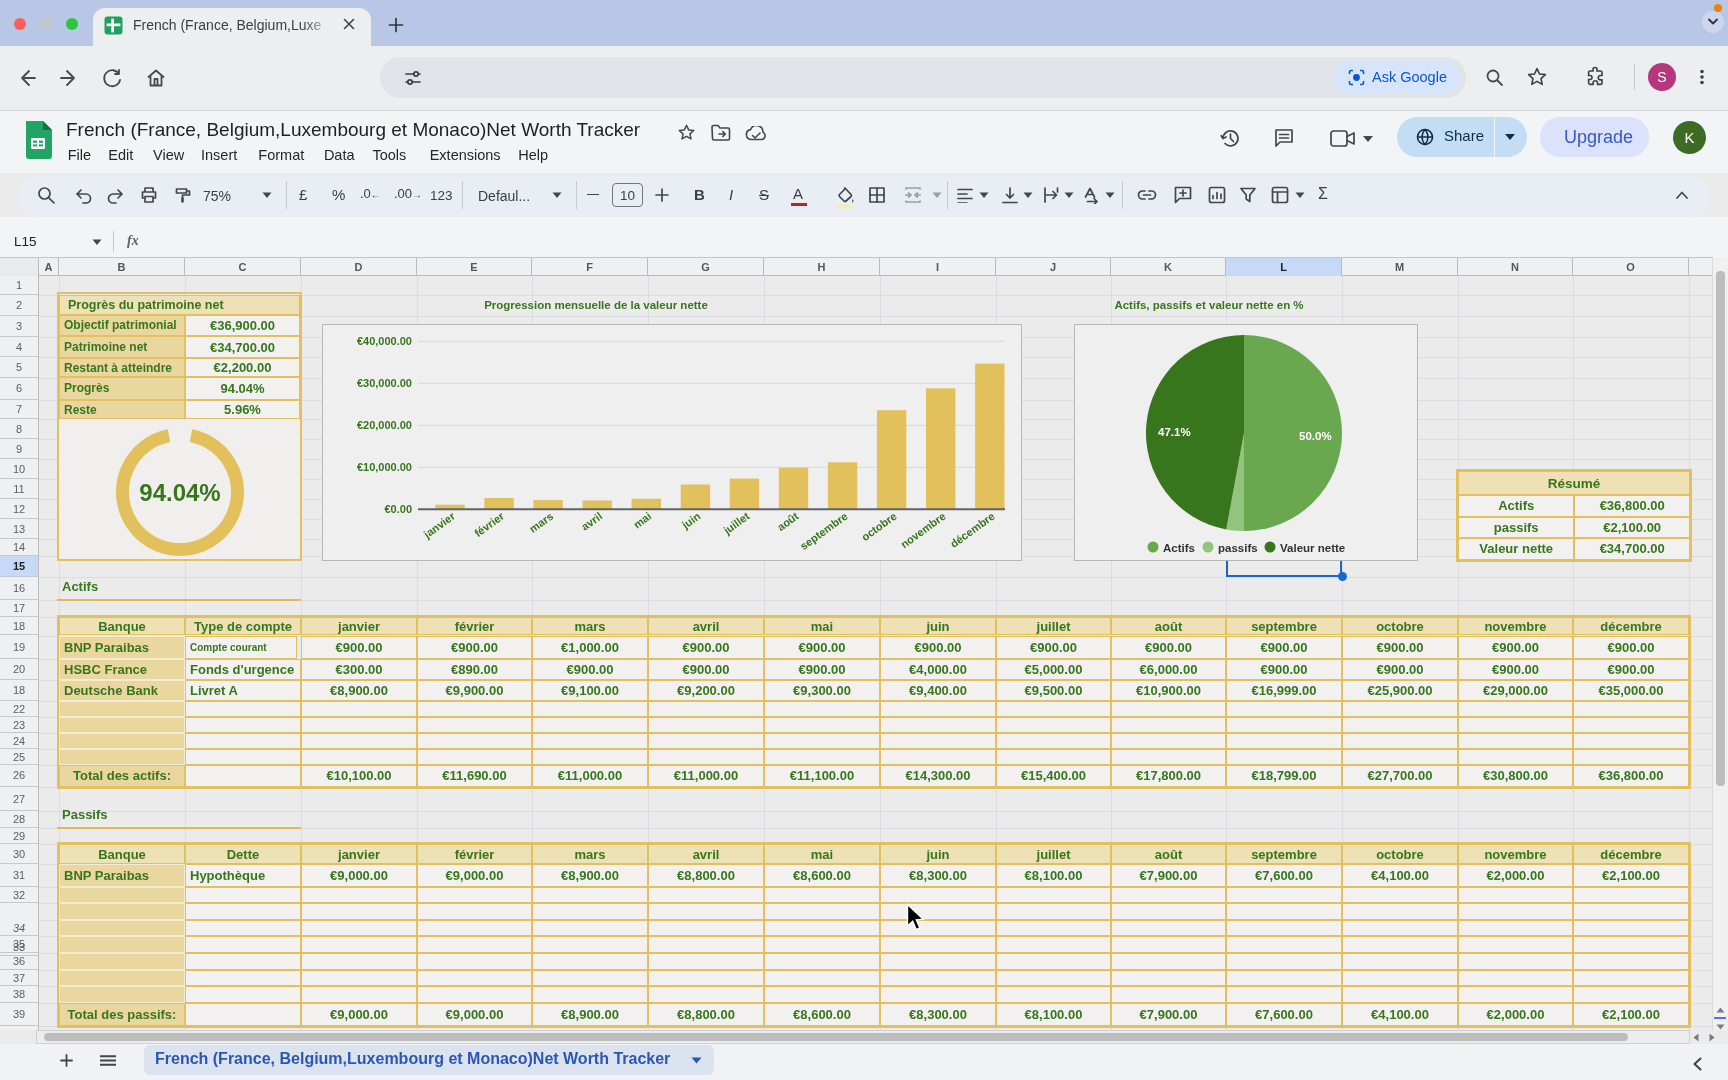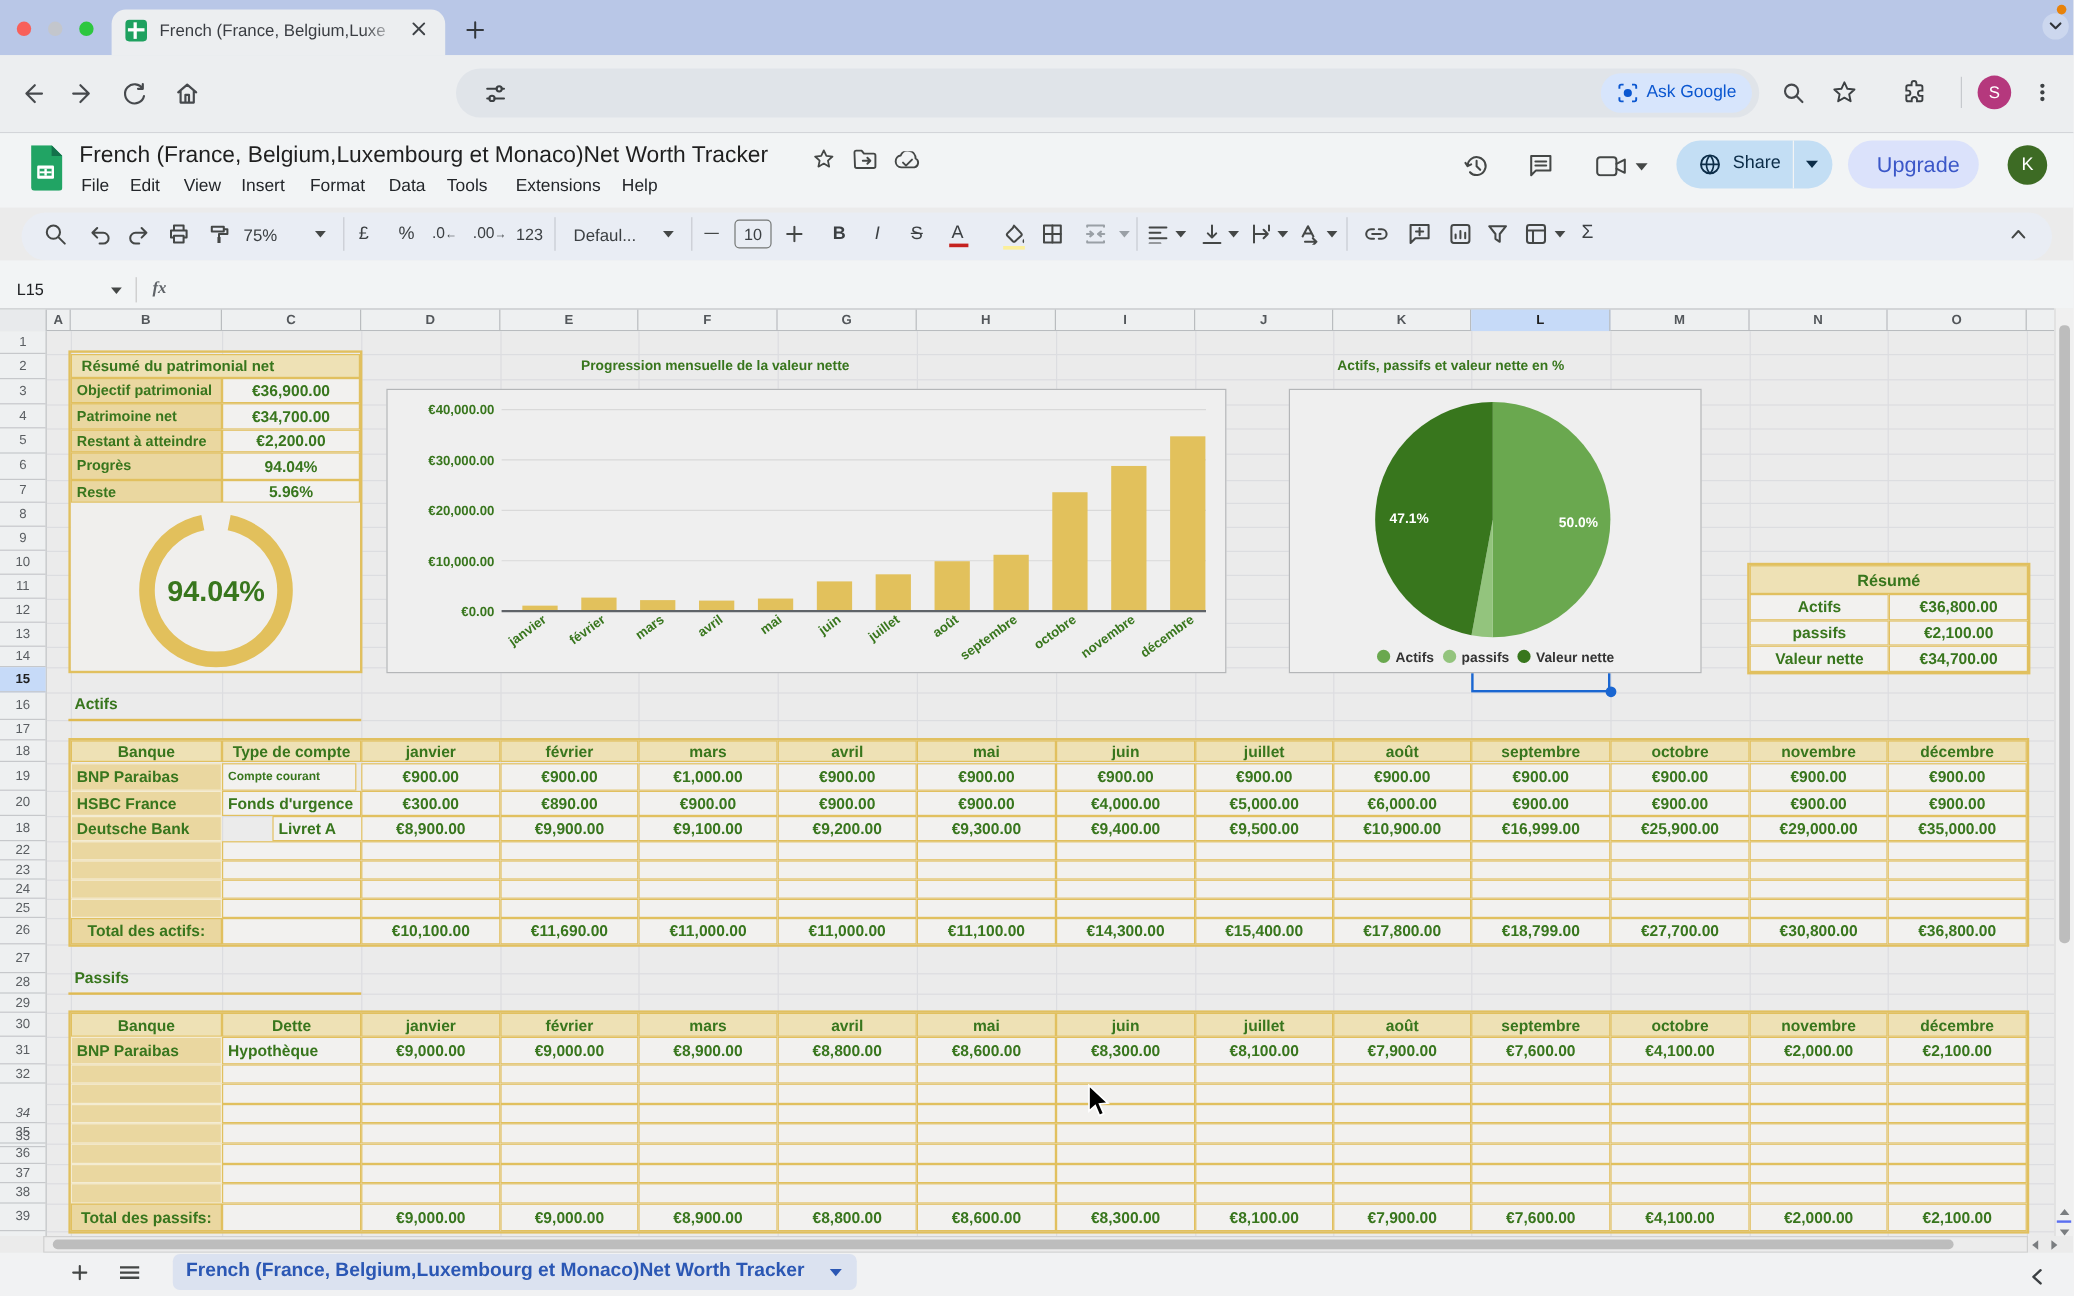--- a/index.html
+++ b/index.html
@@ -404,21 +404,21 @@
 <div style="position:absolute;left:0;top:643.9px;width:1673px;height:1px;background:#dcdde0;"></div>
 <div style="position:absolute;left:0;top:660.4px;width:1673px;height:1px;background:#dcdde0;"></div>
 <div style="position:absolute;left:0;top:677.0px;width:1673px;height:1px;background:#dcdde0;"></div>
 <div style="position:absolute;left:0;top:693.6px;width:1673px;height:1px;background:#dcdde0;"></div>
 <div style="position:absolute;left:0;top:710.1px;width:1673px;height:1px;background:#dcdde0;"></div>
 <div style="position:absolute;left:0;top:726.7px;width:1673px;height:1px;background:#dcdde0;"></div>
 <div style="position:absolute;left:0;top:749.6px;width:1673px;height:1px;background:#dcdde0;"></div>
 </div>
   <div id="content">
 <div class="gt" style="left:57px;top:292.2px;width:245px;height:269px;z-index:3;"></div>
-<div class="cell" style="left:59.0px;top:294.6px;width:241.0px;height:20.7px;background:#eee1b5;border:1px solid #e1c05f;text-align:left;padding-left:8px;line-height:19.7px;font-size:12.5px;z-index:2;">Résumé du patrimonial net</div>
+<div class="cell" style="left:59.0px;top:294.6px;width:241.0px;height:20.7px;background:#eee1b5;border:1px solid #e1c05f;text-align:left;padding-left:8px;line-height:19.7px;font-size:12.5px;z-index:2;">Progrès du patrimoine net</div>
 <div class="cell" style="left:59.0px;top:315.3px;width:126.0px;height:20.6px;background:#ead7a0;border:1px solid #e1c05f;text-align:left;padding-left:4px;line-height:19.6px;font-size:12px;z-index:2;">Objectif patrimonial</div>
 <div class="cell" style="left:185.0px;top:315.3px;width:115.0px;height:20.6px;background:#f2f1ef;border:1px solid #e1c05f;text-align:center;line-height:19.6px;font-size:13px;z-index:2;">€36,900.00</div>
 <div class="cell" style="left:59.0px;top:335.9px;width:126.0px;height:22.2px;background:#ead7a0;border:1px solid #e1c05f;text-align:left;padding-left:4px;line-height:21.2px;font-size:12px;z-index:2;">Patrimoine net</div>
 <div class="cell" style="left:185.0px;top:335.9px;width:115.0px;height:22.2px;background:#f2f1ef;border:1px solid #e1c05f;text-align:center;line-height:21.2px;font-size:13px;z-index:2;">€34,700.00</div>
 <div class="cell" style="left:59.0px;top:358.1px;width:126.0px;height:19.1px;background:#ead7a0;border:1px solid #e1c05f;text-align:left;padding-left:4px;line-height:18.1px;font-size:12px;z-index:2;">Restant à atteindre</div>
 <div class="cell" style="left:185.0px;top:358.1px;width:115.0px;height:19.1px;background:#f2f1ef;border:1px solid #e1c05f;text-align:center;line-height:18.1px;font-size:13px;z-index:2;">€2,200.00</div>
 <div class="cell" style="left:59.0px;top:377.2px;width:126.0px;height:22.7px;background:#ead7a0;border:1px solid #e1c05f;text-align:left;padding-left:4px;line-height:21.7px;font-size:12px;z-index:2;">Progrès</div>
 <div class="cell" style="left:185.0px;top:377.2px;width:115.0px;height:22.7px;background:#f2f1ef;border:1px solid #e1c05f;text-align:center;line-height:21.7px;font-size:13px;z-index:2;">94.04%</div>
 <div class="cell" style="left:59.0px;top:399.9px;width:126.0px;height:19.5px;background:#ead7a0;border:1px solid #e1c05f;text-align:left;padding-left:4px;line-height:18.5px;font-size:12px;z-index:2;">Reste</div>
 <div class="cell" style="left:185.0px;top:399.9px;width:115.0px;height:19.5px;background:#f2f1ef;border:1px solid #e1c05f;text-align:center;line-height:18.5px;font-size:13px;z-index:2;">5.96%</div>
@@ -529,21 +529,21 @@
 <div class="cell" style="left:648.0px;top:658.5px;width:116.0px;height:21.5px;background:#f2f1ef;border:1px solid #e1c05f;text-align:center;line-height:20.5px;font-size:13px;z-index:2;">€900.00</div>
 <div class="cell" style="left:764.0px;top:658.5px;width:116.0px;height:21.5px;background:#f2f1ef;border:1px solid #e1c05f;text-align:center;line-height:20.5px;font-size:13px;z-index:2;">€900.00</div>
 <div class="cell" style="left:880.0px;top:658.5px;width:116.0px;height:21.5px;background:#f2f1ef;border:1px solid #e1c05f;text-align:center;line-height:20.5px;font-size:13px;z-index:2;">€4,000.00</div>
 <div class="cell" style="left:996.0px;top:658.5px;width:115.0px;height:21.5px;background:#f2f1ef;border:1px solid #e1c05f;text-align:center;line-height:20.5px;font-size:13px;z-index:2;">€5,000.00</div>
 <div class="cell" style="left:1111.0px;top:658.5px;width:115.0px;height:21.5px;background:#f2f1ef;border:1px solid #e1c05f;text-align:center;line-height:20.5px;font-size:13px;z-index:2;">€6,000.00</div>
 <div class="cell" style="left:1226.0px;top:658.5px;width:116.0px;height:21.5px;background:#f2f1ef;border:1px solid #e1c05f;text-align:center;line-height:20.5px;font-size:13px;z-index:2;">€900.00</div>
 <div class="cell" style="left:1342.0px;top:658.5px;width:116.0px;height:21.5px;background:#f2f1ef;border:1px solid #e1c05f;text-align:center;line-height:20.5px;font-size:13px;z-index:2;">€900.00</div>
 <div class="cell" style="left:1458.0px;top:658.5px;width:115.0px;height:21.5px;background:#f2f1ef;border:1px solid #e1c05f;text-align:center;line-height:20.5px;font-size:13px;z-index:2;">€900.00</div>
 <div class="cell" style="left:1573.0px;top:658.5px;width:116.0px;height:21.5px;background:#f2f1ef;border:1px solid #e1c05f;text-align:center;line-height:20.5px;font-size:13px;z-index:2;">€900.00</div>
 <div class="cell" style="left:59.0px;top:680.0px;width:126.0px;height:21.0px;background:#ead7a0;border:1px solid #f4ecd2;text-align:left;padding-left:4px;line-height:20.0px;font-size:13px;z-index:2;">Deutsche Bank</div>
-<div class="cell" style="left:185.0px;top:680.0px;width:116.0px;height:21.0px;background:#f2f1ef;border:1px solid #e1c05f;text-align:left;padding-left:4px;line-height:20.0px;font-size:13px;z-index:2;margin-left:42px;">Livret A</div>
+<div class="cell" style="left:185.0px;top:680.0px;width:116.0px;height:21.0px;background:#f2f1ef;border:1px solid #e1c05f;text-align:left;padding-left:4px;line-height:20.0px;font-size:13px;z-index:2;">Livret A</div>
 <div class="cell" style="left:301.0px;top:680.0px;width:116.0px;height:21.0px;background:#f2f1ef;border:1px solid #e1c05f;text-align:center;line-height:20.0px;font-size:13px;z-index:2;">€8,900.00</div>
 <div class="cell" style="left:417.0px;top:680.0px;width:115.0px;height:21.0px;background:#f2f1ef;border:1px solid #e1c05f;text-align:center;line-height:20.0px;font-size:13px;z-index:2;">€9,900.00</div>
 <div class="cell" style="left:532.0px;top:680.0px;width:116.0px;height:21.0px;background:#f2f1ef;border:1px solid #e1c05f;text-align:center;line-height:20.0px;font-size:13px;z-index:2;">€9,100.00</div>
 <div class="cell" style="left:648.0px;top:680.0px;width:116.0px;height:21.0px;background:#f2f1ef;border:1px solid #e1c05f;text-align:center;line-height:20.0px;font-size:13px;z-index:2;">€9,200.00</div>
 <div class="cell" style="left:764.0px;top:680.0px;width:116.0px;height:21.0px;background:#f2f1ef;border:1px solid #e1c05f;text-align:center;line-height:20.0px;font-size:13px;z-index:2;">€9,300.00</div>
 <div class="cell" style="left:880.0px;top:680.0px;width:116.0px;height:21.0px;background:#f2f1ef;border:1px solid #e1c05f;text-align:center;line-height:20.0px;font-size:13px;z-index:2;">€9,400.00</div>
 <div class="cell" style="left:996.0px;top:680.0px;width:115.0px;height:21.0px;background:#f2f1ef;border:1px solid #e1c05f;text-align:center;line-height:20.0px;font-size:13px;z-index:2;">€9,500.00</div>
 <div class="cell" style="left:1111.0px;top:680.0px;width:115.0px;height:21.0px;background:#f2f1ef;border:1px solid #e1c05f;text-align:center;line-height:20.0px;font-size:13px;z-index:2;">€10,900.00</div>
 <div class="cell" style="left:1226.0px;top:680.0px;width:116.0px;height:21.0px;background:#f2f1ef;border:1px solid #e1c05f;text-align:center;line-height:20.0px;font-size:13px;z-index:2;">€16,999.00</div>
 <div class="cell" style="left:1342.0px;top:680.0px;width:116.0px;height:21.0px;background:#f2f1ef;border:1px solid #e1c05f;text-align:center;line-height:20.0px;font-size:13px;z-index:2;">€25,900.00</div>

